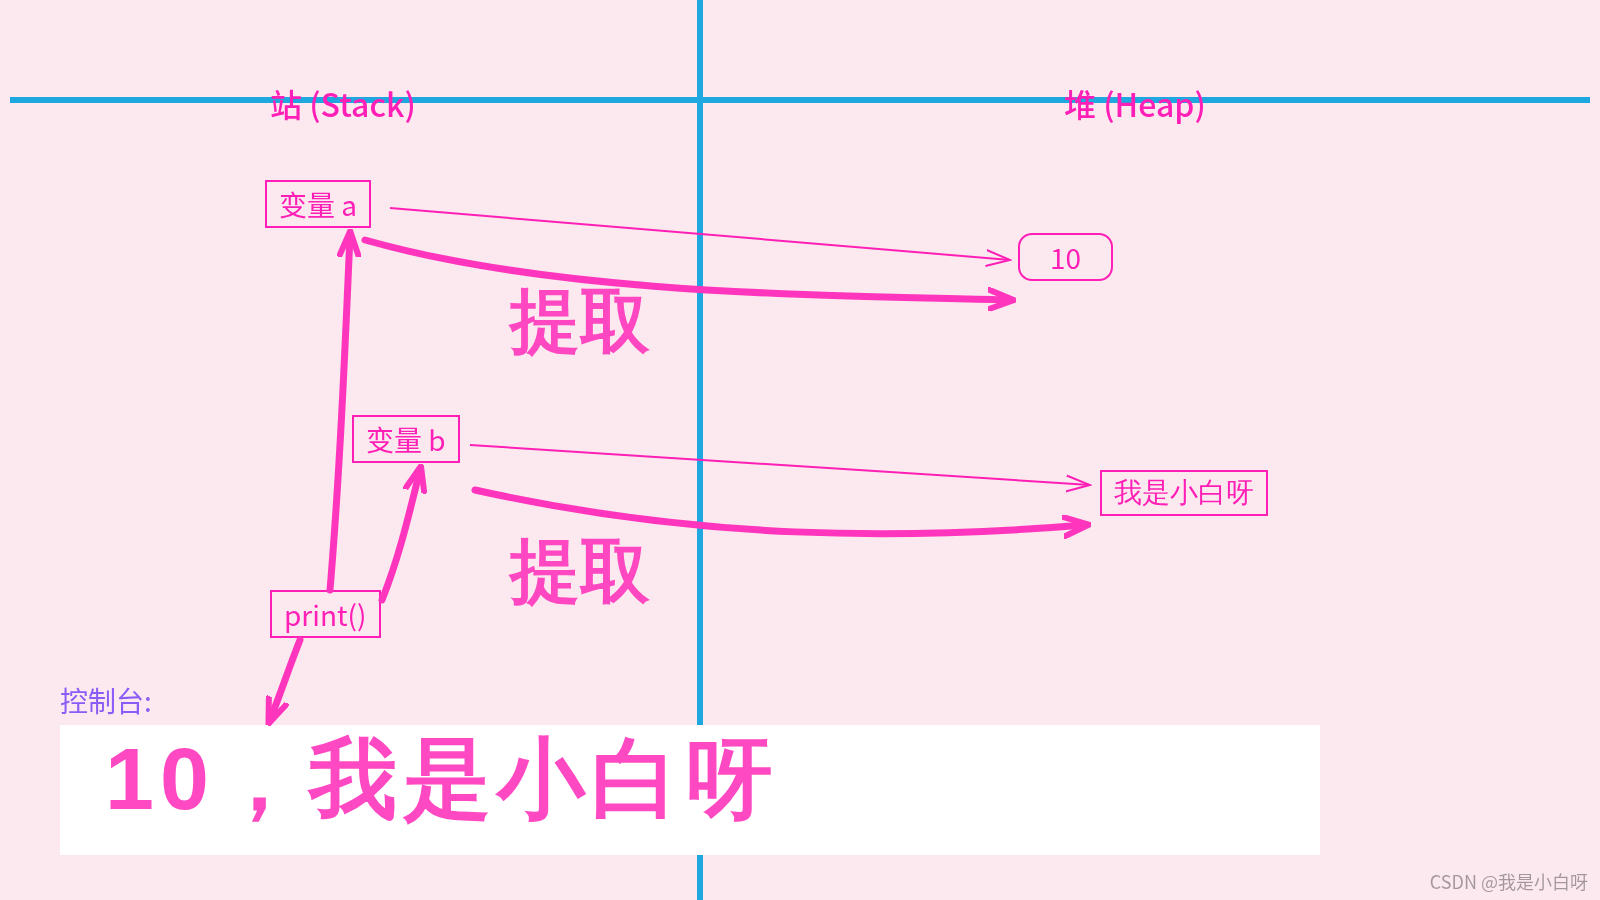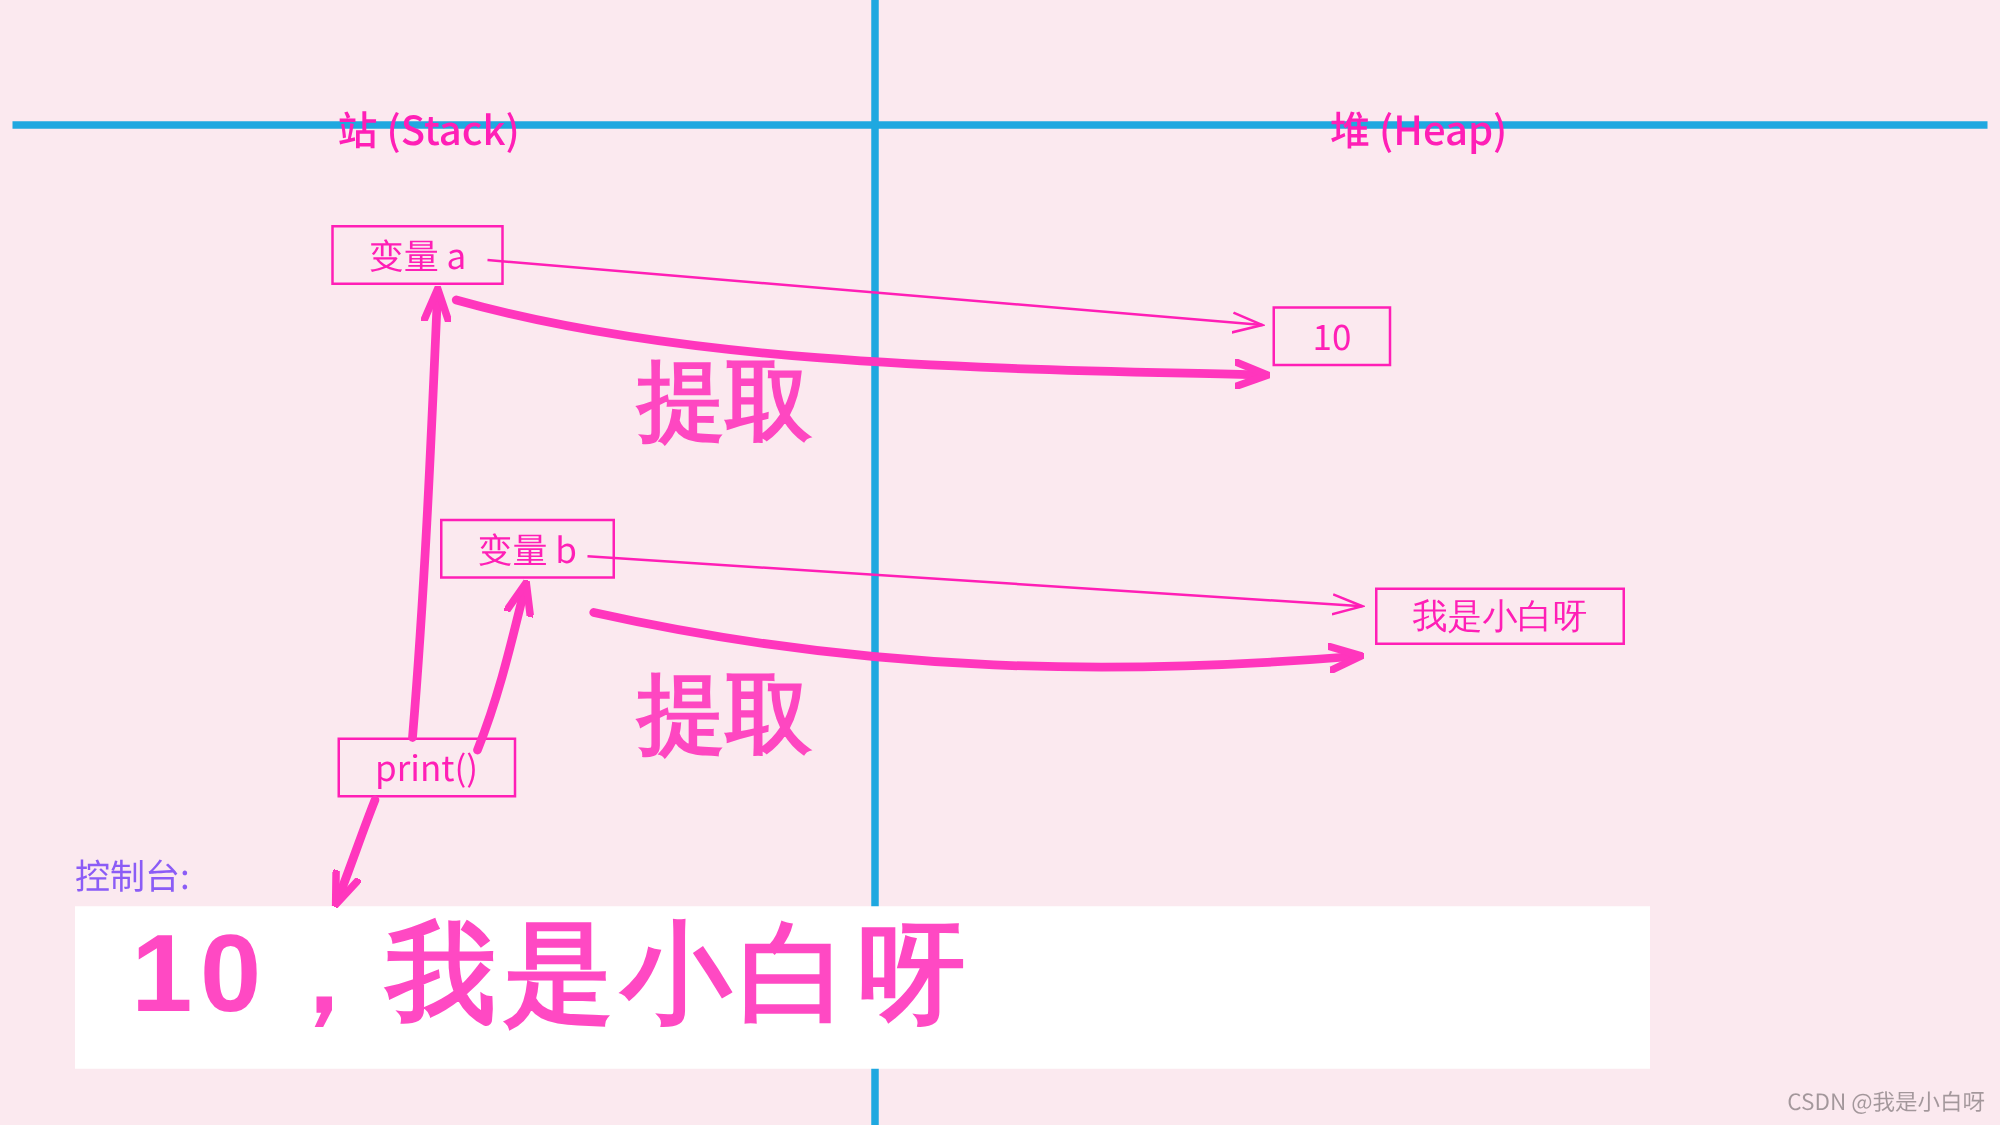--- a/index.html
+++ b/index.html
@@ -20,21 +20,21 @@
     color: #ff1fb6;
     font-size: 32px;
     font-weight: 500;
     margin-top: 45px;
   }
   .box-label {
     position: absolute;
     border: 2px solid #ff1fb6;
     color: #ff1fb6;
     font-size: 28px;
-    padding: 2px 28px;
+    padding: 2px 12px;
     background: transparent;
     white-space: nowrap;
   }
   .plain-label {
     position: absolute;
     color: #8b5cf6;
     font-size: 28px;
   }
   .handwriting {
     position: absolute;
@@ -87,21 +87,21 @@
   <line x1="700" y1="0" x2="700" y2="900" stroke="#1fa8e0" stroke-width="6"></line>
 </svg>
 
 <div class="header-label" style="left:270px;">站 (Stack)</div>
 <div class="header-label" style="left:1064px;">堆 (Heap)</div>
 
 <div class="box-label" style="left:265px; top:180px;">变量 a</div>
 <div class="box-label" style="left:352px; top:415px;">变量 b</div>
 <div class="box-label" style="left:270px; top:590px;">print()</div>
 
-<div class="box-label" style="left:1018px; top:245px; padding:2px 30px;">10</div>
+<div class="box-label" style="left:1018px; top:233px; padding:2px 30px;border-radius:14px;">10</div>
 <div class="box-label" style="left:1100px; top:470px;font-family:Liberation Mono, monospace;">我是小白呀</div>
 
 <div class="plain-label" style="left:60px; top:680px;">控制台:</div>
 <div class="console-area"></div>
 
 <div class="handwriting tq" style="left:510px; top:275px;">提取</div>
 <div class="handwriting tq" style="left:510px; top:525px;">提取</div>
 
 <div class="handwriting console-out" style="left:105px; top:720px;">10，我是小白呀</div>
 

